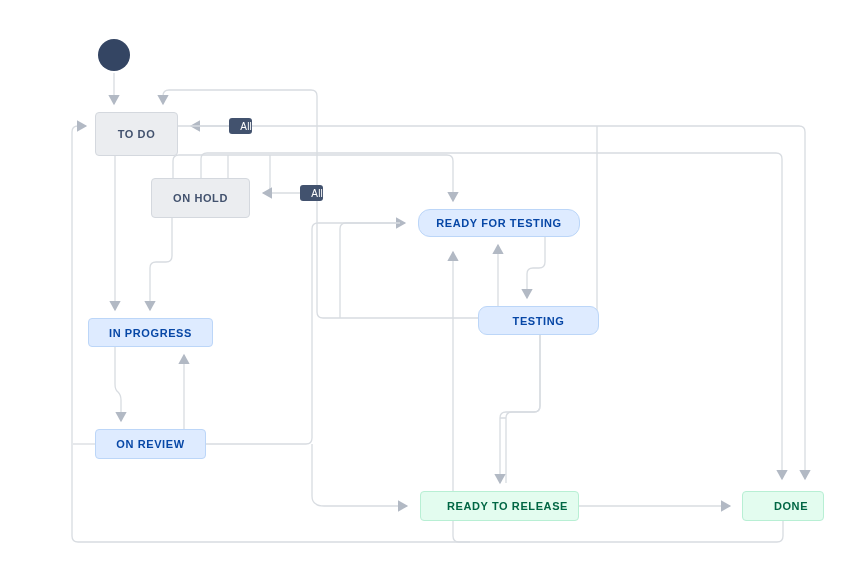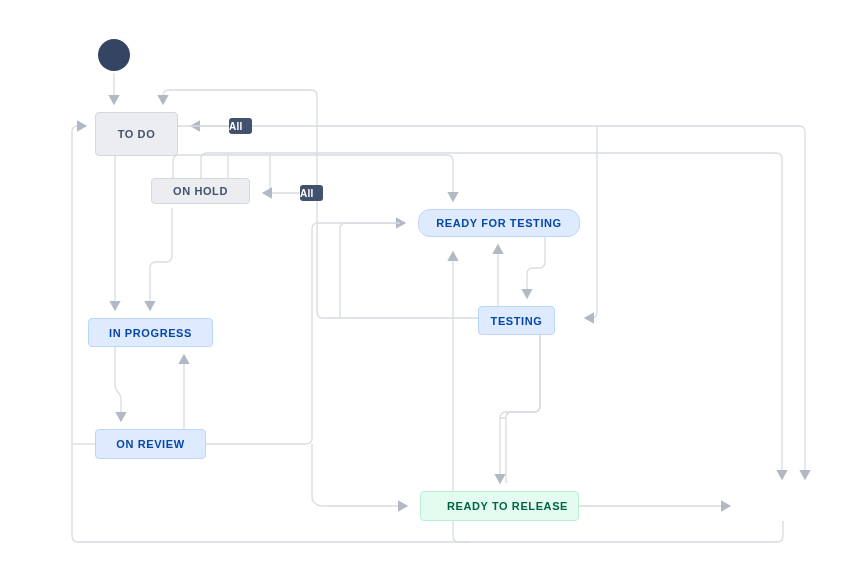--- a/index.html
+++ b/index.html
@@ -16,30 +16,30 @@
   }
   .cat-todo{background:#ebedf0;border-color:#d4d8de;color:#42526e;}
   .cat-inprogress{background:#deebff;border-color:#bcd6f8;color:#0747a6;}
   .cat-done{background:#e3fcef;border-color:#b8efd4;color:#006644;padding-left:16px;}
   #start-node{
     position:absolute;left:98px;top:39px;width:32px;height:32px;border-radius:50%;
     background:#344563;cursor:pointer;
   }
   .all-badge{
     position:absolute;background:#42526e;color:#ffffff;border-radius:3px;
-    font-size:10px;font-weight:bold;display:flex;align-items:center;justify-content:flex-start;
+    font-size:10px;font-weight:normal;display:flex;align-items:center;justify-content:flex-end;
     width:23px;height:16px;cursor:pointer;letter-spacing:.2px;
   }
   
   #n-todo{left:95px;top:112px;width:83px;height:44px;}
-  #n-onhold{left:151px;top:178px;width:99px;height:26px;}
+  #n-onhold{left:151px;top:178px;width:99px;height:40px;}
   #n-inprogress{left:88px;top:318px;width:125px;height:29px;}
   #n-onreview{left:95px;top:429px;width:111px;height:30px;}
   #n-rft{left:418px;top:209px;width:162px;height:28px;border-radius:12px;}
-  #n-testing{left:478px;top:306px;width:77px;height:29px;}
+  #n-testing{left:478px;top:306px;width:121px;height:29px;border-radius:9px;}
   #n-rtr{left:420px;top:491px;width:159px;height:30px;}
   #n-done{left:742px;top:491px;width:82px;height:30px;}
   #badge-all-todo{left:229px;top:118px;}
   #badge-all-onhold{left:300px;top:185px;}
 </style>
 </head>
 <body>
 
 <div id="stage">
 
@@ -125,20 +125,23 @@
   </div>
 
   <div class="node cat-inprogress" id="n-testing">
     <span>TESTING</span>
   </div>
 
   <div class="node cat-done" id="n-rtr">
     <span>READY TO RELEASE</span>
   </div>
 
+  <div class="node cat-done" id="n-done">
+    <span>DONE</span>
+  </div>
 
   <div class="all-badge" id="badge-all-todo">
     <span>All</span>
   </div>
 
   <div class="all-badge" id="badge-all-onhold">
     <span>All</span>
   </div>
 
 </div>

